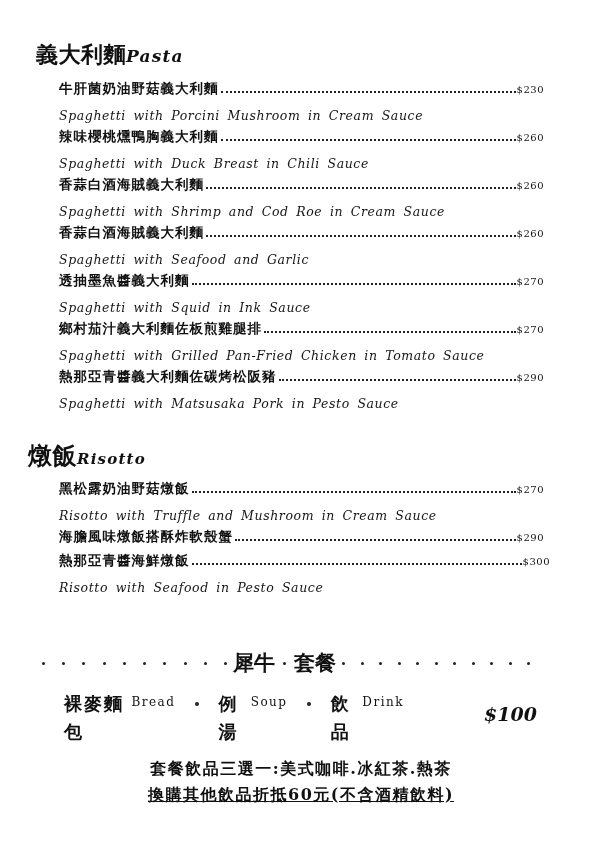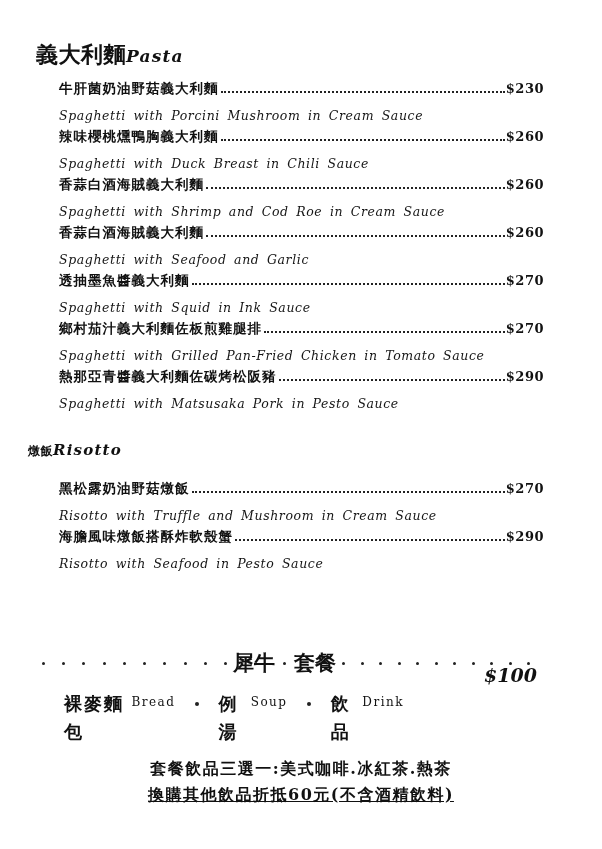--- a/index.html
+++ b/index.html
@@ -54,22 +54,22 @@
     .item-zh .name { flex: 0 0 auto; }
     .item-zh .leader {
       flex: 1 1 auto;
       border-bottom: 2px dotted #222;
       margin: 0 1px 3px 2px;
       height: 1px;
     }
     .item-zh .price {
       flex: 0 0 auto;
       font-family: "DejaVu Serif", serif;
-      font-size: 13px;
-      font-weight: bold;
+      font-size: 10px;
+      font-weight: normal;
       letter-spacing: 0.5px;
     }
     .item-en {
       height: 24px;
       line-height: 24px;
       font-family: "DejaVu Serif", serif;
       font-style: italic;
       font-size: 12.5px;
       letter-spacing: 0.6px;
       word-spacing: 3px;
@@ -138,21 +138,21 @@
       width: 30px;
       height: 28px;
       display: flex;
       align-items: center;
       justify-content: center;
     }
     .set-sep .dot { width: 4px; height: 4px; }
     .set-price {
       position: absolute;
       left: 484px;
-      top: 664px;
+      top: 703px;
       font-family: "DejaVu Serif", serif;
       font-style: italic;
       font-weight: bold;
       font-size: 19px;
     }
     .set-note {
       position: absolute;
       left: 0;
       width: 602px;
       text-align: center;
@@ -223,40 +223,45 @@
       <div class="item-zh">
           <span class="name">熱那亞青醬義大利麵佐碳烤松阪豬</span>
           <span class="leader"></span>
           <span class="price">$290</span>
         </div>
       <div class="item-en">Spaghetti with Matsusaka Pork in Pesto Sauce</div>
     </div>
   </div>
 
   <div class="section-title" style="left:28px; top:440px;">
-    <span class="zh" style="font-size:12px;">燉飯</span><span class="en" style="font-size:15px;">Risotto</span>
+    <span class="zh" style="font-size:24px;">燉飯</span><span class="en" style="font-size:15px;">Risotto</span>
   </div>
 
   <div class="items" style="top:480px;">
     <div>
       <div class="item-zh">
           <span class="name">黑松露奶油野菇燉飯</span>
           <span class="leader"></span>
           <span class="price">$270</span>
         </div>
       <div class="item-en">Risotto with Truffle and Mushroom in Cream Sauce</div>
     </div>
     <div>
       <div class="item-zh">
           <span class="name">海膽風味燉飯搭酥炸軟殼蟹</span>
           <span class="leader"></span>
           <span class="price">$290</span>
         </div>
     </div>
     <div>
+      <div class="item-zh" style="width:491px;">
+          <span class="name">熱那亞青醬海鮮燉飯</span>
+          <span class="leader"></span>
+          <span class="price">$300</span>
+        </div>
       <div class="item-en">Risotto with Seafood in Pesto Sauce</div>
     </div>
   </div>
 
   <div class="set-header">
     <div class="dots">
       <span class="dot"></span>
         <span class="dot"></span>
         <span class="dot"></span>
         <span class="dot"></span>

